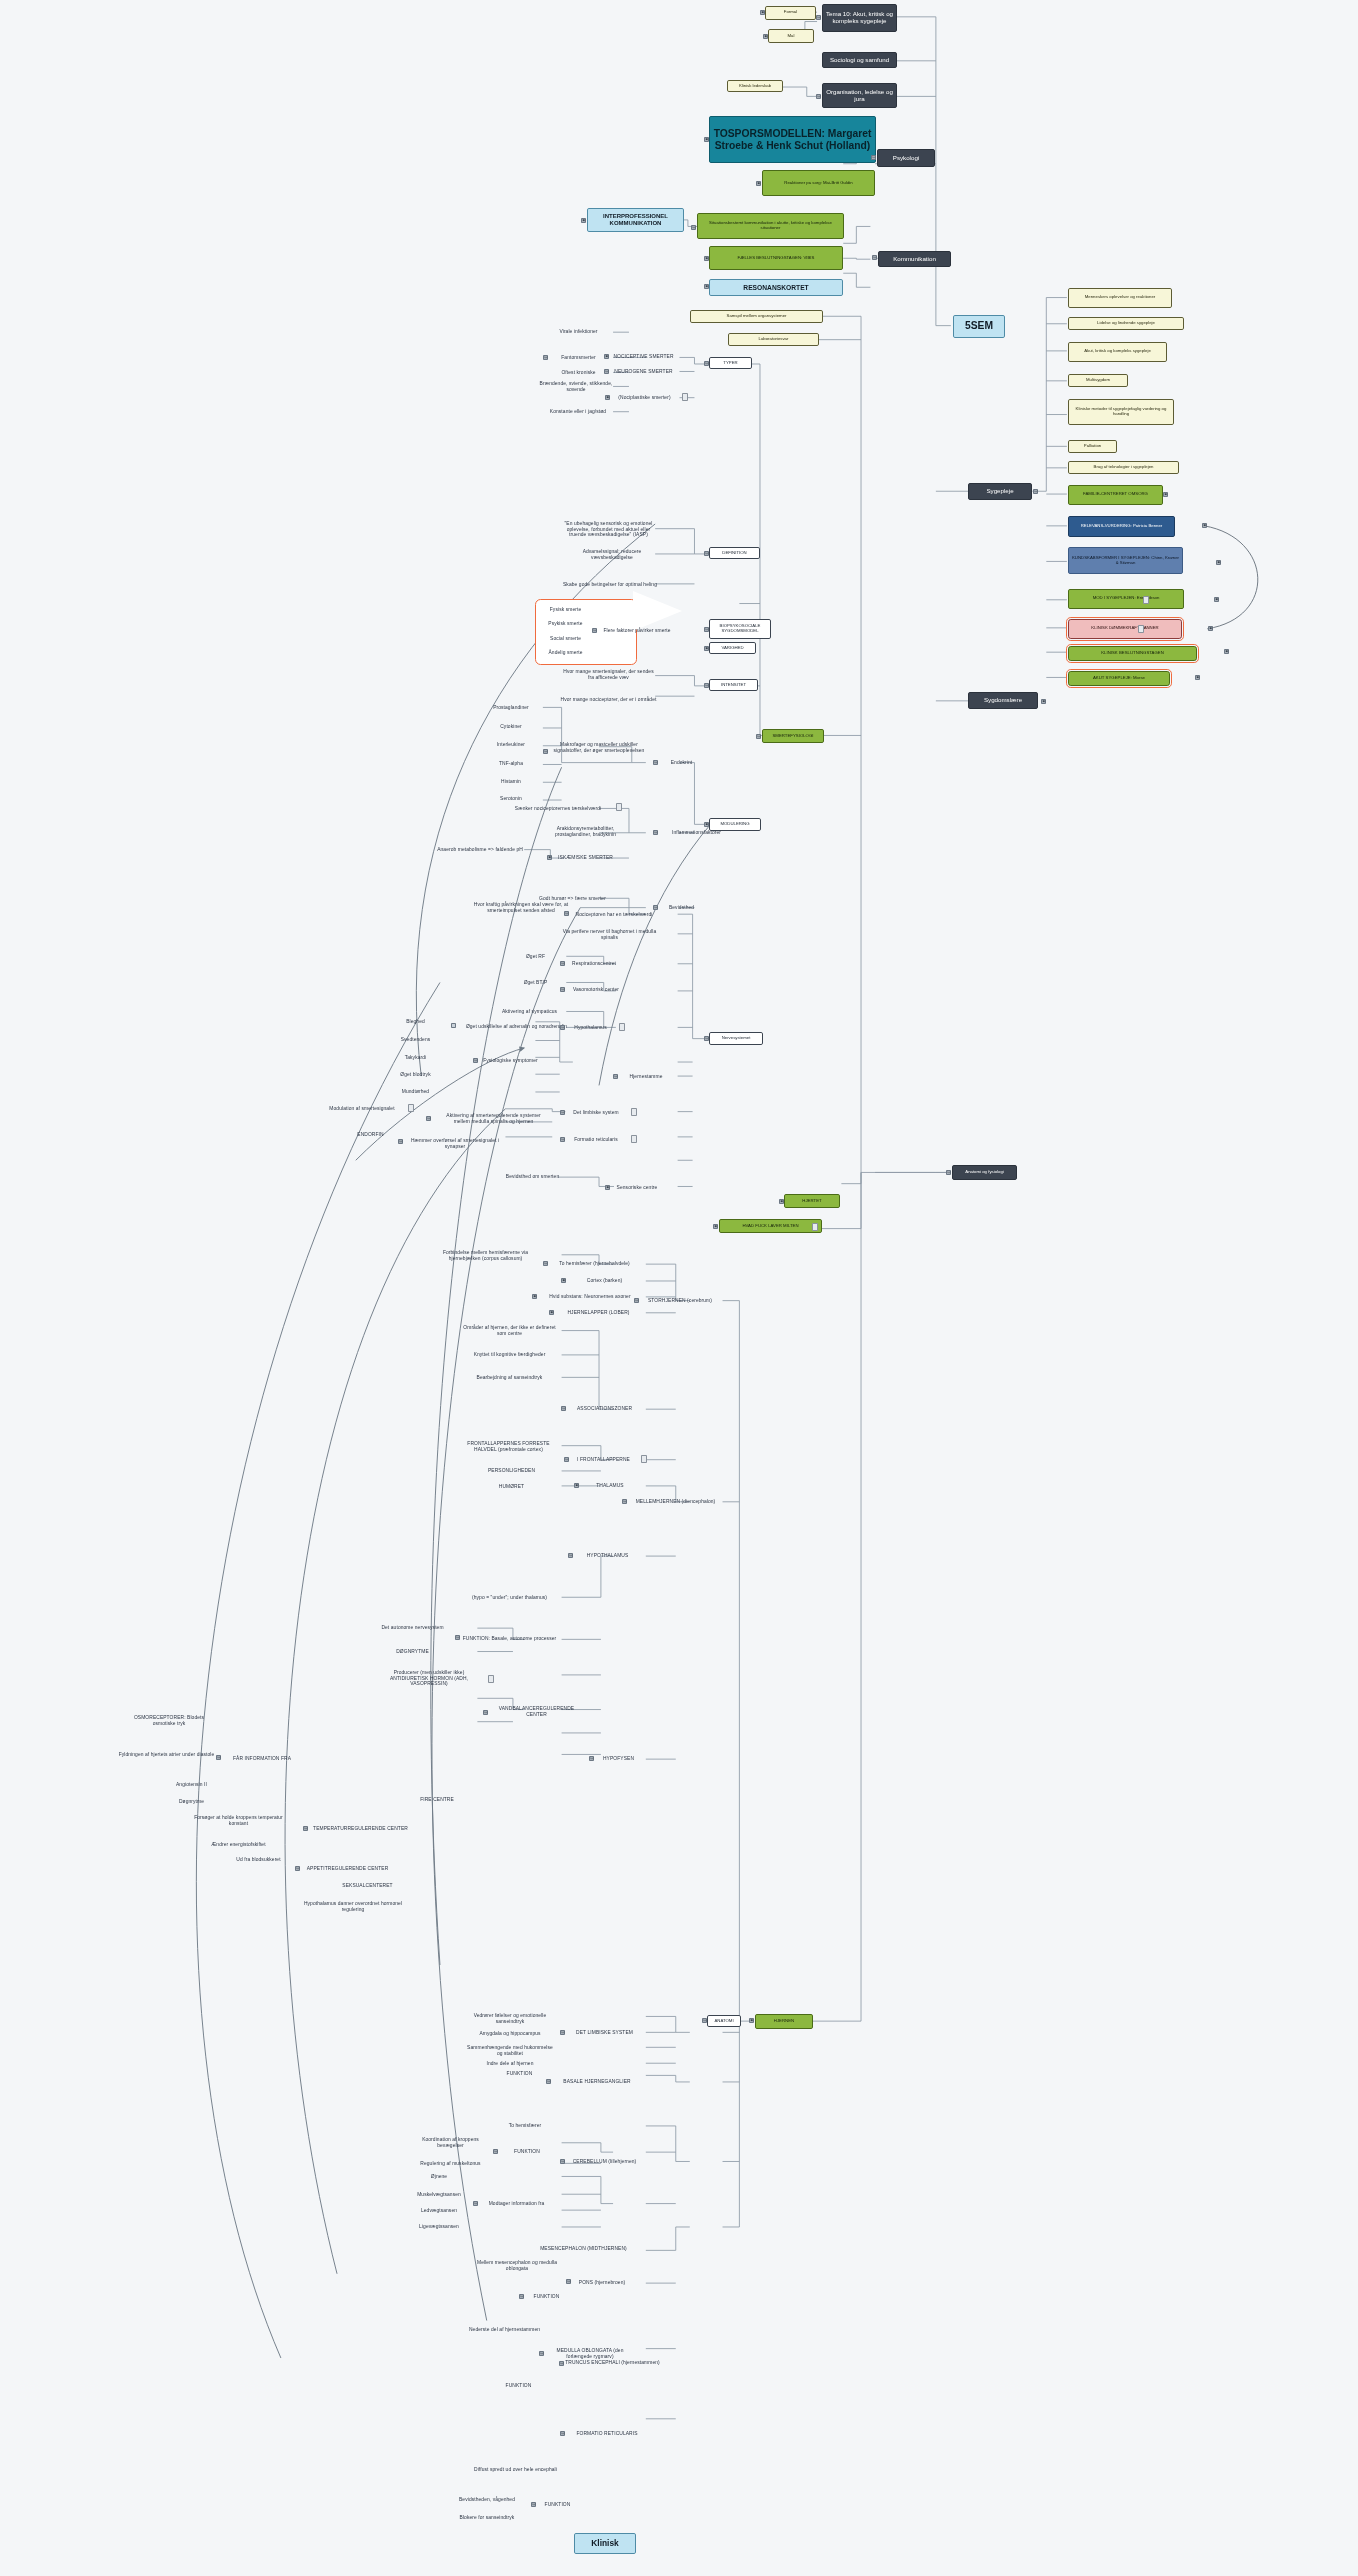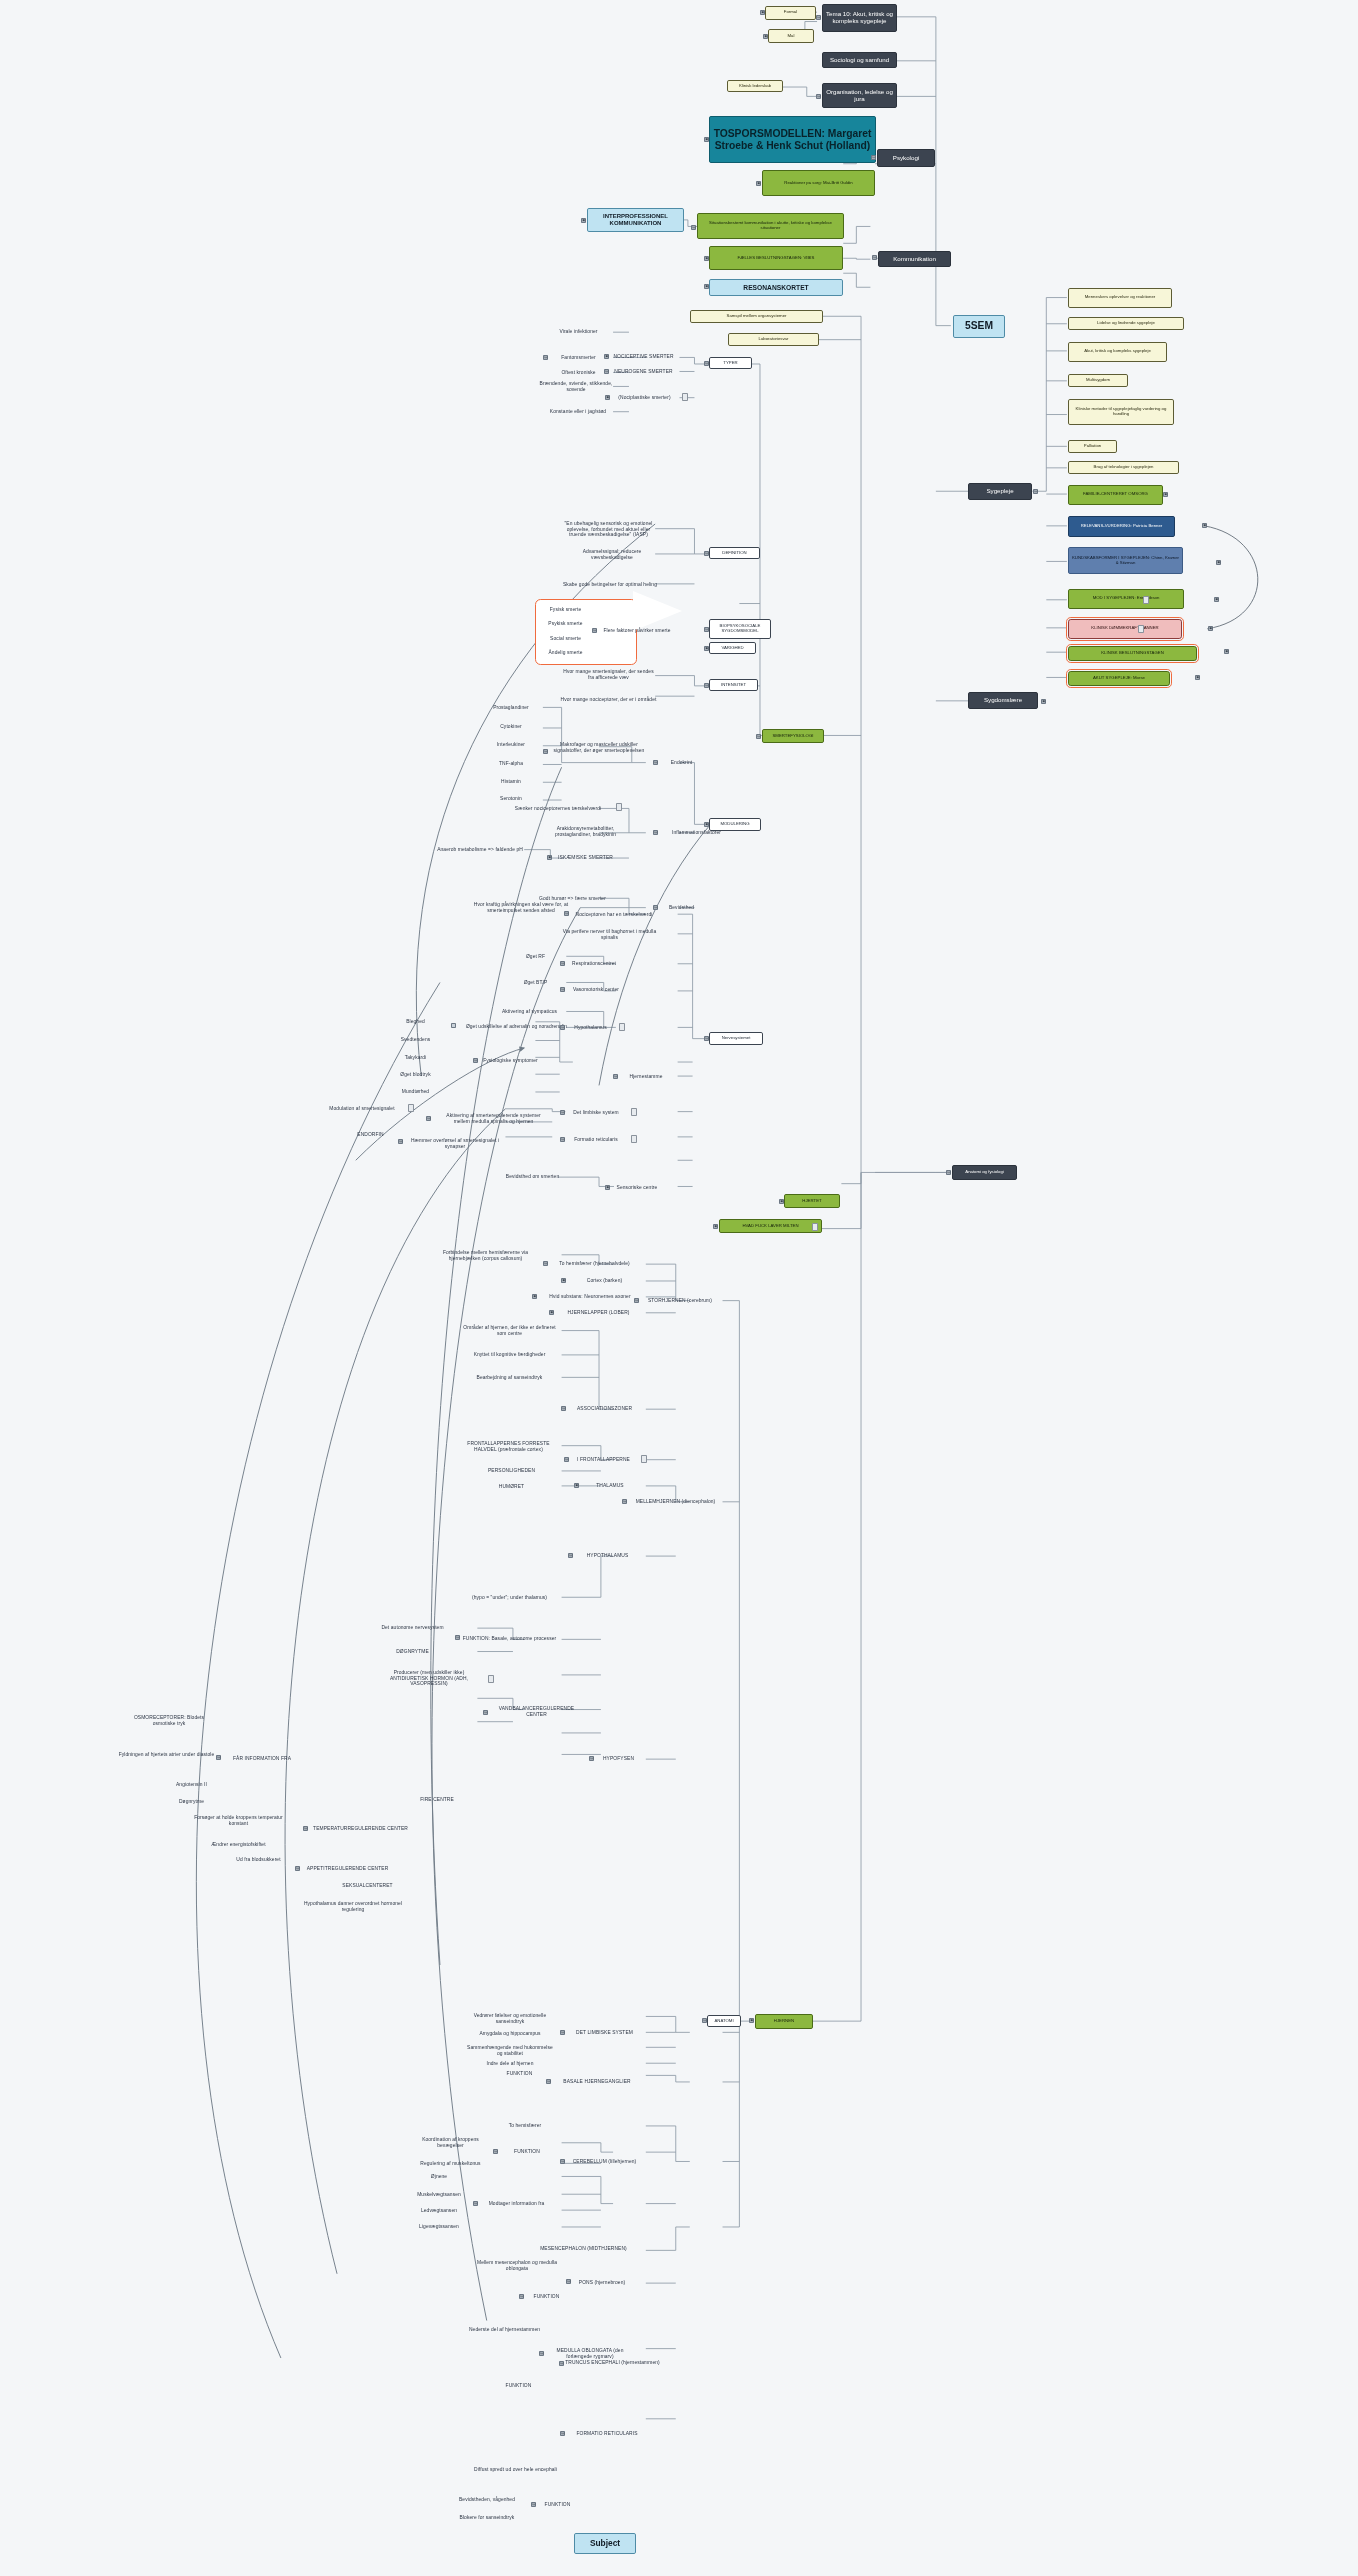--- a/index.html
+++ b/index.html
@@ -636,16 +636,16 @@
 <div class="node plain" style="left:496px;top:2381px;width:45px;height:9.4px;">FUNKTION</div>
 
 <div class="node plain" style="left:565px;top:2429px;width:84px;height:9.4px;">FORMATIO RETICULARIS</div>
 <div class="handle" style="left:560px;top:2431px;">▤</div>
 <div class="node plain" style="left:464px;top:2461px;width:103px;height:17px;">Diffust spredt ud over hele encephali</div>
 <div class="node plain" style="left:535px;top:2500px;width:45px;height:9.4px;">FUNKTION</div>
 <div class="handle" style="left:531px;top:2502px;">▤</div>
 <div class="node plain" style="left:447px;top:2495px;width:80px;height:9.4px;">Bevidstheden, vågenhed</div>
 <div class="node plain" style="left:447px;top:2513px;width:80px;height:9.4px;">Blokere for sanseindtryk</div>
 
-<div class="node box lightblue" style="left:574px;top:2533px;width:62px;height:20.6px;font-size:8.4px;font-weight:bold;">Subject</div>
+<div class="node box lightblue" style="left:574px;top:2533px;width:62px;height:20.6px;font-size:8.4px;font-weight:bold;">Klinisk</div>
 
 </div>
 
 
 </body></html>

